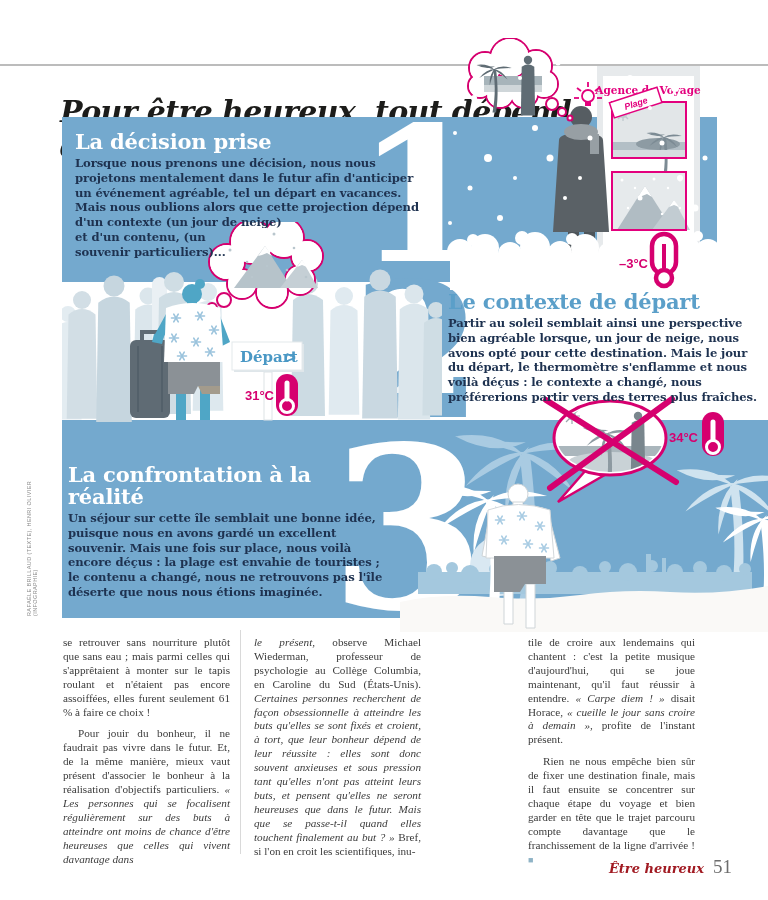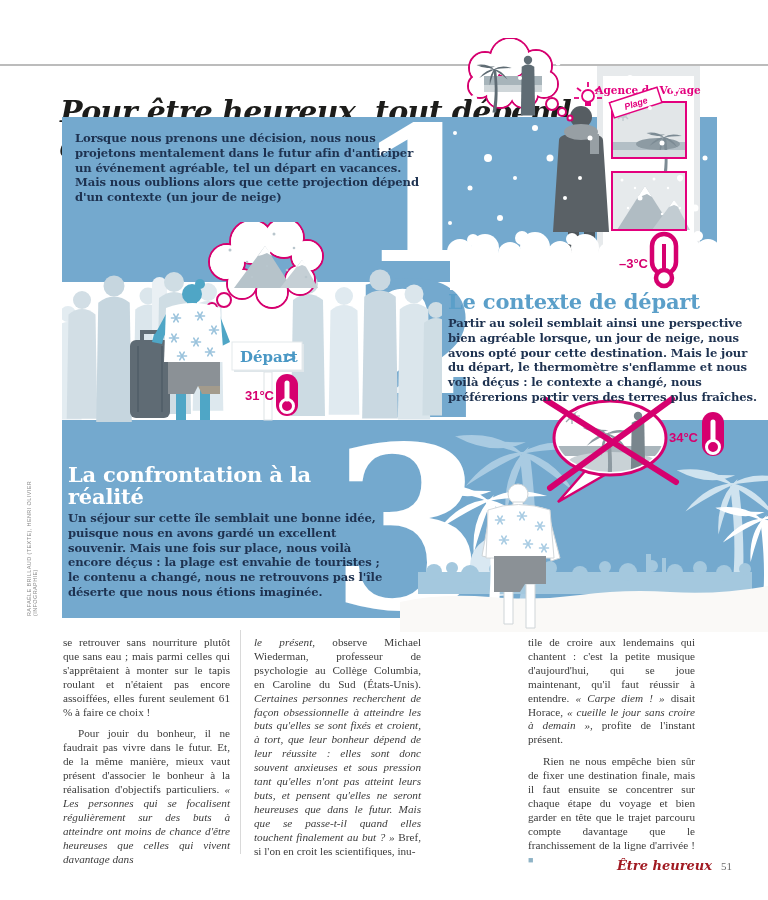--- a/index.html
+++ b/index.html
@@ -38,39 +38,42 @@
   .col p.indent{text-indent:15px;}
   .col em{font-style:italic;}
   .col p.byline{text-align:right;font-weight:bold;font-style:normal;
                 font-variant:small-caps;letter-spacing:0.4px;color:#262626;margin-top:3px;}
   .endmark{color:#8fb3c6;font-size:9px;font-style:normal;}
   .col1{left:55px;} .col2{left:246px;} .col3{left:520px;}
   .colrule{position:absolute;left:240px;top:630px;width:1px;height:224px;background:#d9d9d9;z-index:2;}
   .footer{position:absolute;right:36px;top:856px;z-index:2;text-align:right;}
   .footer .sec{font-family:"DejaVu Serif",serif;font-weight:bold;font-style:italic;
                font-size:13px;color:#a11a22;}
-  .footer .pn{font-family:"Liberation Serif",serif;font-size:11px;color:#6d6d6d;margin-left:9px;}
+  .footer .pn{font-family:"Liberation Serif",serif;font-size:19px;color:#6d6d6d;margin-left:9px;}
   .credit{position:absolute;left:26px;top:438px;height:178px;z-index:2;
           writing-mode:vertical-rl;transform:rotate(180deg);
           font-family:"Liberation Sans",sans-serif;font-size:5.5px;letter-spacing:0.4px;color:#8c8c8c;}
   svg text{font-family:"Liberation Sans",sans-serif;}
   .slabtxt{font-family:"DejaVu Serif",serif !important;}
 </style>
 </head>
 <body>
 
 <div class="page">
 
   <div class="rule-top"></div>
 
   <h1 class="title">Pour être heureux, tout dépend de...</h1>
 
   <div class="panel panel1"></div>
   <div class="p1text ptext">
+    <h2>La décision prise</h2>
     <div>Lorsque nous prenons une décision, nous nous projetons mentalement dans le futur afin d'anticiper un événement agréable, tel un départ en vacances. Mais nous oublions alors que cette projection dépend d'un contexte (un jour de neige)</div>
+    <div class="p1tail">et d'un contenu, (un
+souvenir particuliers)...</div>
   </div>
   <div class="bignum num1">1</div>
 
   <svg class="illus winter" width="292" height="252" viewBox="0 0 292 252">
     <defs>
       <g id="palm">
         <path d="M-2,6 C2,40 7,90 -5,148 L7,148 C16,90 11,40 7,6 Z"></path>
         <path d="M0,6 Q-16,-20 -54,-24 Q-20,-8 0,6" transform="rotate(-14)"></path>
         <path d="M0,6 Q-16,-20 -54,-24 Q-20,-8 0,6" transform="rotate(-58)"></path>
         <path d="M0,6 Q-16,-20 -54,-24 Q-20,-8 0,6" transform="rotate(-100)"></path>

